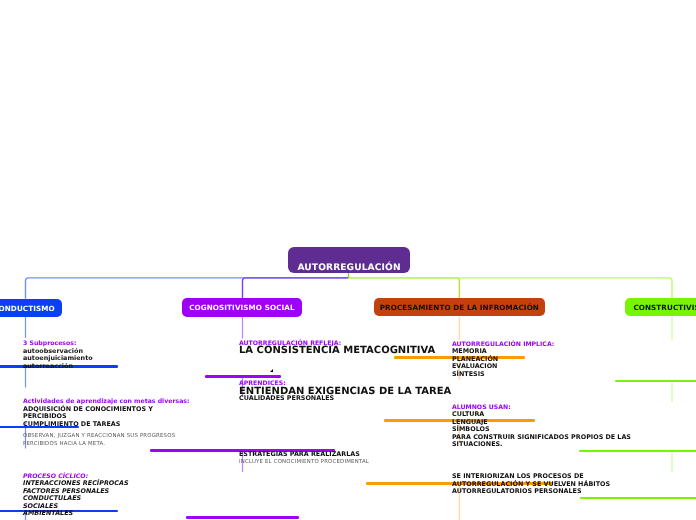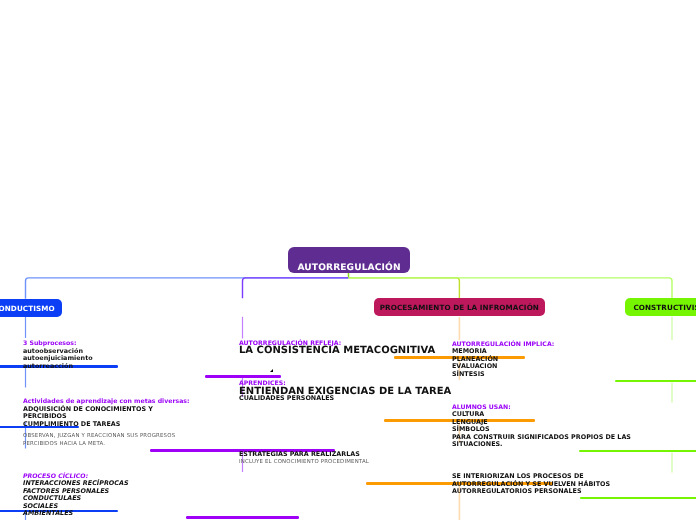--- a/index.html
+++ b/index.html
@@ -64,20 +64,23 @@
       <span class="hd" style="font-size:6.05px;color:#9b04f7;line-height:7.4px;">APRENDICES DECIDEN:</span>
       <span class="bd" style="font-size:6.05px;line-height:7.4px;">CONDUCTAS POR REGULAR</span>
       <span class="bd" style="font-size:6.05px;line-height:7.4px;">ESTIMULOS DISCRIMINATIVOS</span>
       <span class="bd" style="font-size:6.05px;line-height:7.4px;">PARTICIPEN EN LA INSTRUCCION A SUS</span>
       <span class="bd" style="font-size:6.05px;line-height:7.4px;">NECESIDADES</span>
       <span class="bd" style="font-size:6.05px;line-height:7.4px;">SUPERVISAN SU DESEMPEÑO</span>
       <span class="bd" style="font-size:6.05px;line-height:7.4px;">HAY AUTORREFORZAMIENTO AL IGUALAR</span>
       <span class="bd" style="font-size:6.05px;line-height:7.4px;">ESTANDAR</span>
     </div>
     <div class="ul" style="left:-66.5px;top:509.6px;width:184px;height:2.6px;background:#0b3ef5;"></div>
+    <div class="node" style="left:182.3px;top:298.2px;width:119.8px;height:18.6px;background:#9e00f8;font-size:7.2px;border-radius:5px;color:#fff;letter-spacing:0.1px;padding-top:1.2px;box-sizing:border-box;">
+      <span>COGNOSITIVISMO SOCIAL</span>
+    </div>
     <div class="blk" style="left:22.5px;top:339.9px;width:440px;">
       <span class="hd" style="font-size:6.2px;color:#9b04f7;line-height:7.5px;">3 Subprocesos:</span>
       <span class="bd" style="font-size:6.4px;line-height:7.5px;">autoobservación</span>
       <span class="bd" style="font-size:6.4px;line-height:7.5px;">autoenjuiciamiento</span>
       <span class="bd" style="font-size:6.4px;line-height:7.5px;">autorreacción</span>
     </div>
     <div class="ul" style="left:204.5px;top:375px;width:76px;height:2.6px;background:#9e00f8;"></div>
     <div class="blk" style="left:22.5px;top:398.2px;width:440px;">
       <span class="hd" style="font-size:6.2px;color:#9b04f7;line-height:7.6px;">Actividades de aprendizaje con metas diversas:</span>
       <span class="bd" style="font-size:6.4px;line-height:7.6px;">ADQUISICIÓN DE CONOCIMIENTOS Y</span>
@@ -90,21 +93,21 @@
     <div class="ul" style="left:149.9px;top:449.2px;width:185.2px;height:2.6px;background:#9e00f8;"></div>
     <div class="blk" style="left:22.5px;top:473.2px;width:440px;font-style:italic;">
       <span class="hd" style="font-size:6.2px;color:#9b04f7;line-height:7.4px;">PROCESO CÍCLICO:</span>
       <span class="bd" style="font-size:6.4px;line-height:7.4px;">INTERACCIONES RECÍPROCAS</span>
       <span class="bd" style="font-size:6.4px;line-height:7.4px;">FACTORES PERSONALES</span>
       <span class="bd" style="font-size:6.4px;line-height:7.4px;">CONDUCTULAES</span>
       <span class="bd" style="font-size:6.4px;line-height:7.4px;">SOCIALES</span>
       <span class="bd" style="font-size:6.4px;line-height:7.4px;">AMBIENTALES</span>
     </div>
     <div class="ul" style="left:186.3px;top:516.2px;width:112.4px;height:2.6px;background:#9e00f8;"></div>
-    <div class="node" style="left:374.1px;top:298.4px;width:170.7px;height:18.4px;background:#be185d;font-size:7.2px;border-radius:5px;color:#111111;letter-spacing:0.1px;padding-top:1.2px;box-sizing:border-box;">
+    <div class="node" style="left:374.1px;top:298.4px;width:170.7px;height:18.4px;background:#c2410c;font-size:7.2px;border-radius:5px;color:#111111;letter-spacing:0.1px;padding-top:1.2px;box-sizing:border-box;">
       <span>PROCESAMIENTO DE LA INFROMACIÓN</span>
     </div>
     <div class="blk" style="left:239.4px;top:340.6px;width:440px;">
       <span class="hd" style="font-size:6.2px;color:#9b04f7;line-height:6.7px;">AUTORREGULACIÓN REFLEJA:</span>
       <span class="bd" style="font-size:10px;line-height:6.7px;">LA CONSISTENCIA METACOGNITIVA</span>
     </div>
     <div class="ul" style="left:393.5px;top:356.25px;width:131.8px;height:2.9px;background:#fc9a02;"></div>
     <div class="blk" style="left:239.4px;top:379.8px;width:440px;">
       <span class="hd" style="font-size:6.2px;color:#9b04f7;line-height:7.5px;">APRENDICES:</span>
       <span class="bd" style="font-size:10px;line-height:7.5px;">ENTIENDAN EXIGENCIAS DE LA TAREA</span>

